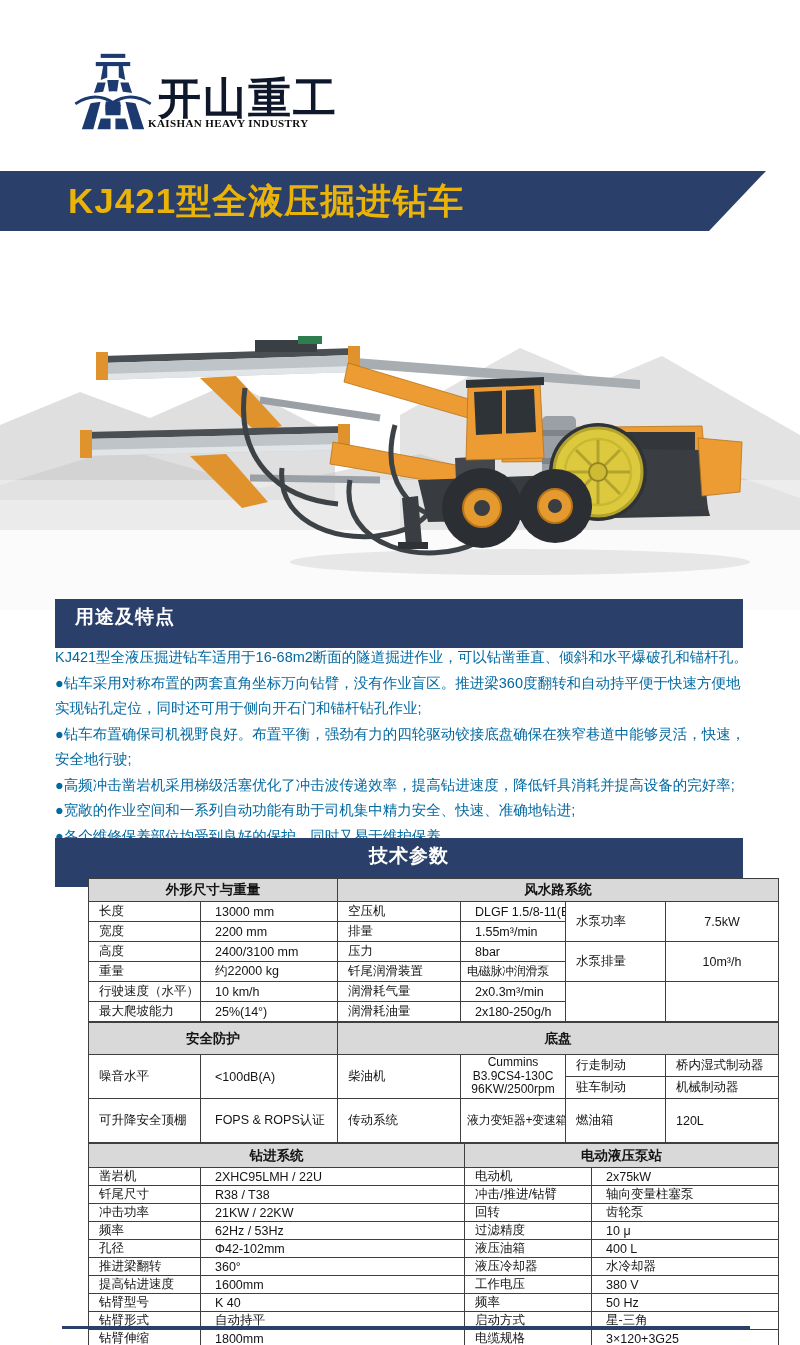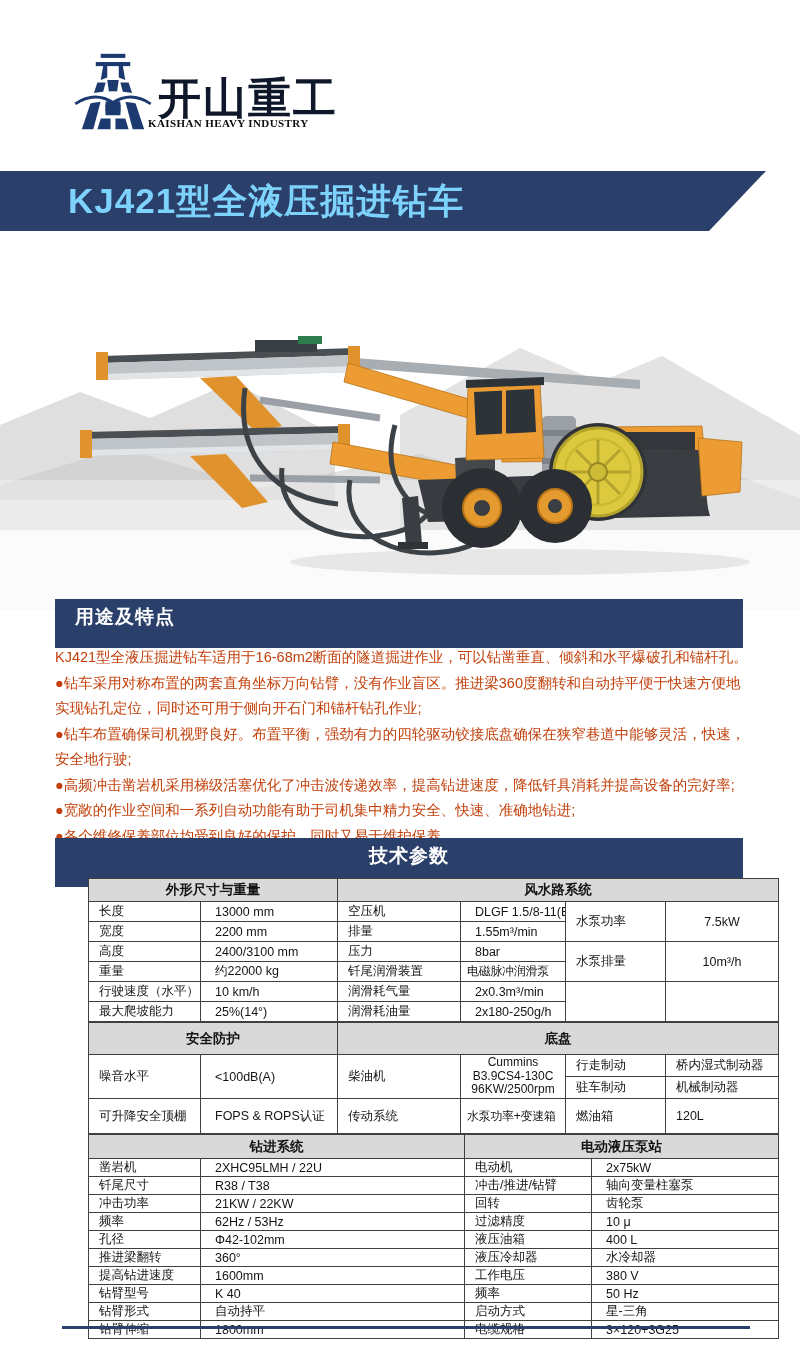--- a/index.html
+++ b/index.html
@@ -7,34 +7,34 @@
   .page { position:relative; width:800px; height:1345px; background:#ffffff; overflow:hidden; }
 
   
   .logo-icon { position:absolute; left:72px; top:52px; width:82px; height:84px; }
   .brand-cn { position:absolute; left:158px; top:70px; font-size:43px; font-weight:900; color:#0f172a; letter-spacing:2px; }
   .brand-en { position:absolute; left:148px; top:117px; font-size:11px; font-weight:700; color:#0d0d0d; letter-spacing:0.4px;font-family:Liberation Serif, serif; }
 
   
   .title-banner { position:absolute; left:0; top:171px; width:766px; height:60px; background:#2b3f6b;
     clip-path:polygon(0 0,100% 0,calc(100% - 57px) 100%,0 100%); }
-  .title-banner span { display:block; padding-left:68px; line-height:60px; font-size:35px; font-weight:900; color:#7dd3fc; letter-spacing:1px; }
+  .title-banner span { display:block; padding-left:68px; line-height:60px; font-size:35px; font-weight:900; color:#eab308; letter-spacing:1px; }
 
   
   .hero { position:absolute; left:0; top:230px; width:800px; height:380px; }
   .hero svg { position:absolute; left:0; top:0; }
 
   
   .sec-bar { position:absolute; left:55px; width:688px; height:49px; background:#2b3f6b; }
   .sec-bar span { display:block; padding-left:20px; line-height:36px; font-size:19px; font-weight:800; color:#ffffff; letter-spacing:1px; }
   .bar-features { top:599px; }
   .bar-specs { top:838px;text-align:center; }
 
   
-  .features { position:absolute; left:55px; top:645px; width:694px; font-size:14.5px; color:#c2410c; }
+  .features { position:absolute; left:55px; top:645px; width:694px; font-size:14.5px; color:#0369a1; }
   .features p { line-height:25.5px; }
 
   
   .spec-wrap { position:absolute; left:58px; top:878px; width:690px;padding-left:30px; }
   table { border-collapse:collapse; table-layout:fixed; width:690px; }
   td,th { border:1px solid #3f3f3f; font-size:12.5px; color:#141414; overflow:hidden; white-space:nowrap; }
   th { background:#d9d9d9; text-align:center; font-weight:700; font-size:13.5px; height:23px; }
   td { height:20px; padding-left:10px; }
   td.val { padding-left:14px; }
   td.ctr { text-align:center; padding:0 2px; }
@@ -255,25 +255,25 @@
         <td rowspan="2" class="val">&lt;100dB(A)</td>
         <td rowspan="2">柴油机</td>
         <td rowspan="2" class="ctr wrap">Cummins B3.9CS4-130C 96KW/2500rpm</td>
         <td>行走制动</td>
         <td>桥内湿式制动器</td>
       </tr>
       <tr style="height:22px">
         <td>驻车制动</td>
         <td>机械制动器</td>
       </tr>
-      <tr style="height:35px">
+      <tr style="height:44px">
         <td>可升降安全顶棚</td>
         <td class="val">FOPS &amp; ROPS认证</td>
         <td>传动系统</td>
-        <td class="tight">水泵功率+变速箱</td>
+        <td class="tight">液力变矩器+变速箱</td>
         <td>燃油箱</td>
         <td>120L</td>
       </tr>
     </tbody>
       </table>
 
     <table class="t-c">
       <colgroup>
           <col style="width:112px">
           <col style="width:264px">

